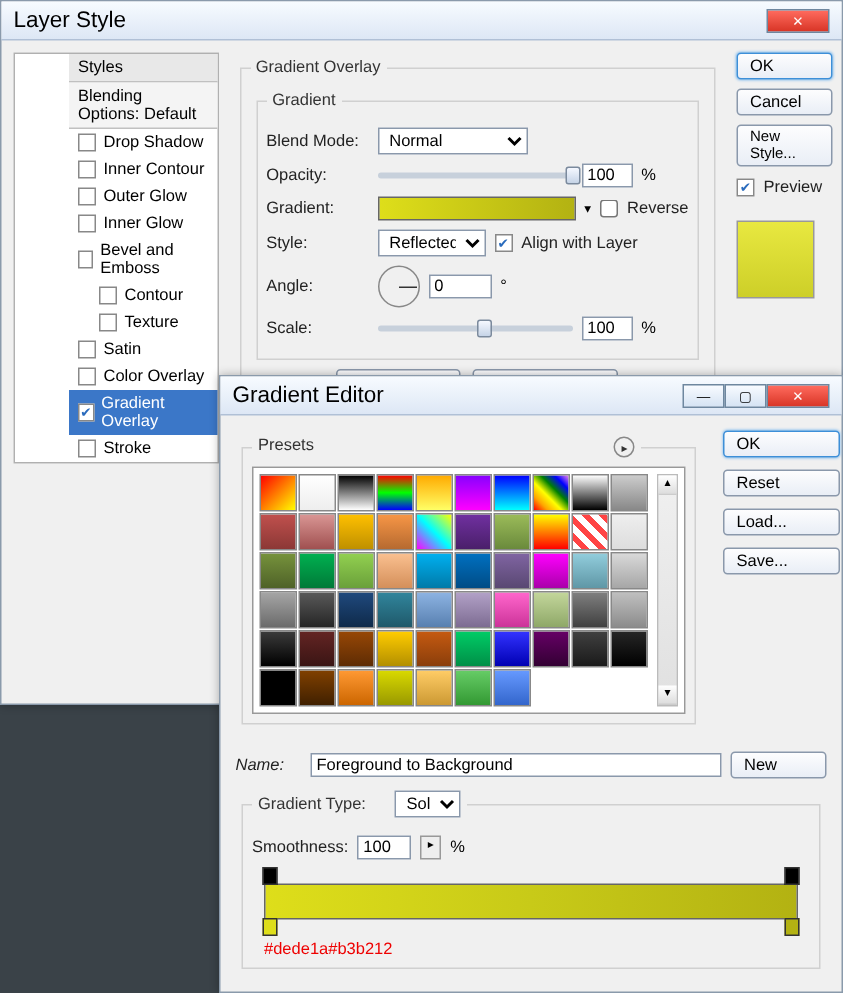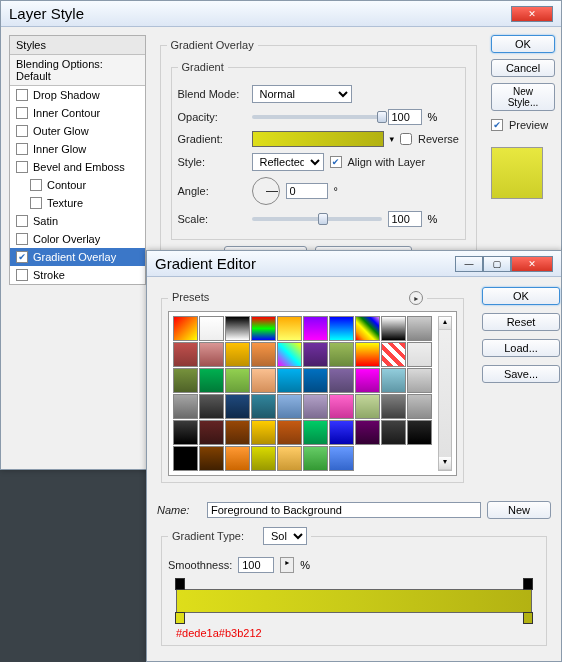--- a/index.html
+++ b/index.html
@@ -3,33 +3,33 @@
 <meta charset="utf-8">
 <style>
 * { margin:0; padding:0; box-sizing:border-box; font-family:"Segoe UI",Tahoma,sans-serif; font-size:11px; }
 body { background:#3a4248; width:562px; height:662px; position:relative; overflow:hidden; }
 .win { position:absolute; background:#f0f0f0; border:1px solid #8a9aab; box-shadow:0 0 6px rgba(0,0,0,.3); }
 .titlebar { background:linear-gradient(#f7fbff,#dde7f5); border-bottom:1px solid #b0c0d6; padding:4px 8px; display:flex; align-items:center; justify-content:space-between; }
 .titlebar span { font-size:15px; }
 .winbtns { display:flex; gap:0; }
 .winbtn { width:28px; height:16px; border:1px solid #6e879f; background:linear-gradient(#f8fbff,#d5e3f3); display:flex; align-items:center; justify-content:center; font-size:9px; }
 .winbtn.close { background:linear-gradient(#ff6b5e,#d83526); color:#fff; width:42px; }
-.btn { background:linear-gradient(#fdfdfe,#e9eef6); border:1px solid #8a98ab; border-radius:3px; padding:2px 8px; cursor:pointer; min-width:64px; text-align:center; }
+.btn { background:linear-gradient(#fdfdfe,#e9eef6); border:1px solid #8a98ab; border-radius:3px; padding:2px 8px; cursor:pointer; min-width:64px; }
 .btn.wide { min-width:78px; }
 .btn.accent { border-color:#3d8fd8; box-shadow:0 0 2px #6ab0ee; }
 fieldset { border:1px solid #d0d0d0; margin:4px; padding:6px; }
 legend { padding:0 4px; color:#333; }
 label { color:#222; }
 .row { display:flex; align-items:center; gap:6px; margin:6px 0; }
 .row .lbl { width:68px; text-align:left; }
 select, input[type=text] { border:1px solid #8a98ab; background:#fff; padding:1px 3px; font-size:11px; }
 input[type=checkbox] { width:12px; height:12px; }
 .slider { flex:0 0 130px; height:4px; background:#c7d0db; position:relative; border-radius:2px; }
 .slider .thumb { position:absolute; top:-4px; width:10px; height:12px; background:linear-gradient(#f5f8ff,#c6d4e7); border:1px solid #7b8a9d; border-radius:2px; transform:translateX(-5px); }
-.styles-list { border:1px solid #b0b0b0; background:#fff; width:141px; }
+.styles-list { border:1px solid #b0b0b0; background:#fff; width:141px;padding-left:36px; }
 .styles-list .hdr { background:#e8e8e8; border-bottom:1px solid #c0c0c0; padding:3px 6px; }
 .styles-list .item { padding:3px 6px; display:flex; align-items:center; gap:5px; }
 .styles-list .item.active { background:#3b77c8; color:#fff; }
 .styles-list .item.sub { padding-left:20px; }
 .cb { width:12px; height:12px; border:1px solid #888; background:#fff; display:inline-flex; align-items:center; justify-content:center; font-size:9px; line-height:1; }
 .cb.on { color:#2a6bbd; }
 .angle { width:28px; height:28px; border:1px solid #888; border-radius:50%; position:relative; }
 .angle::after { content:''; position:absolute; left:50%; top:50%; width:12px; height:1px; background:#333; transform-origin:left; }
 .grad-swatch { width:132px; height:16px; border:1px solid #666; background:linear-gradient(90deg,#dede1a,#b3b212); }
 .presets-box { border:1px solid #999; background:#fff; padding:4px; display:flex; gap:6px; }

